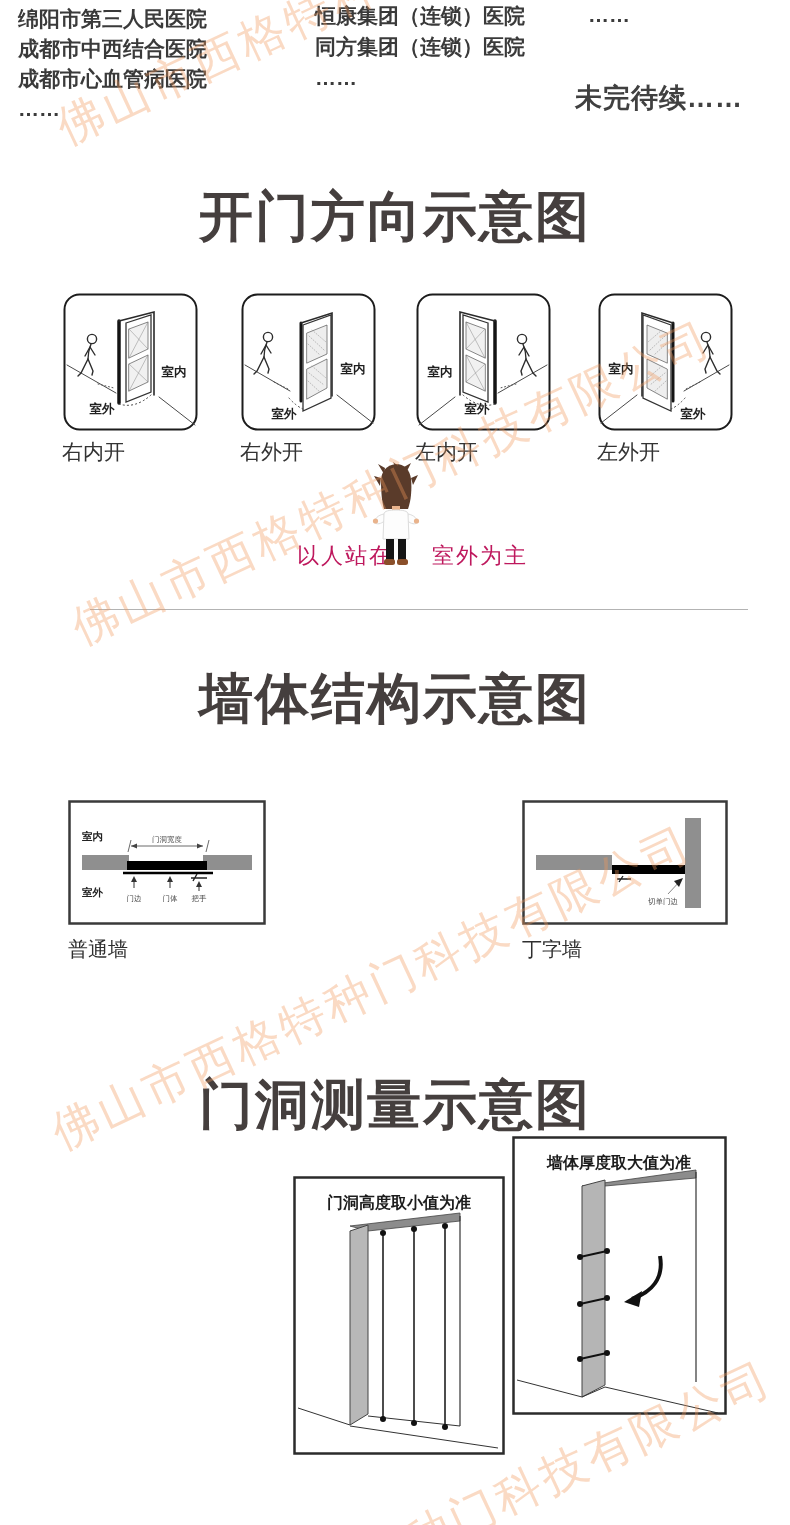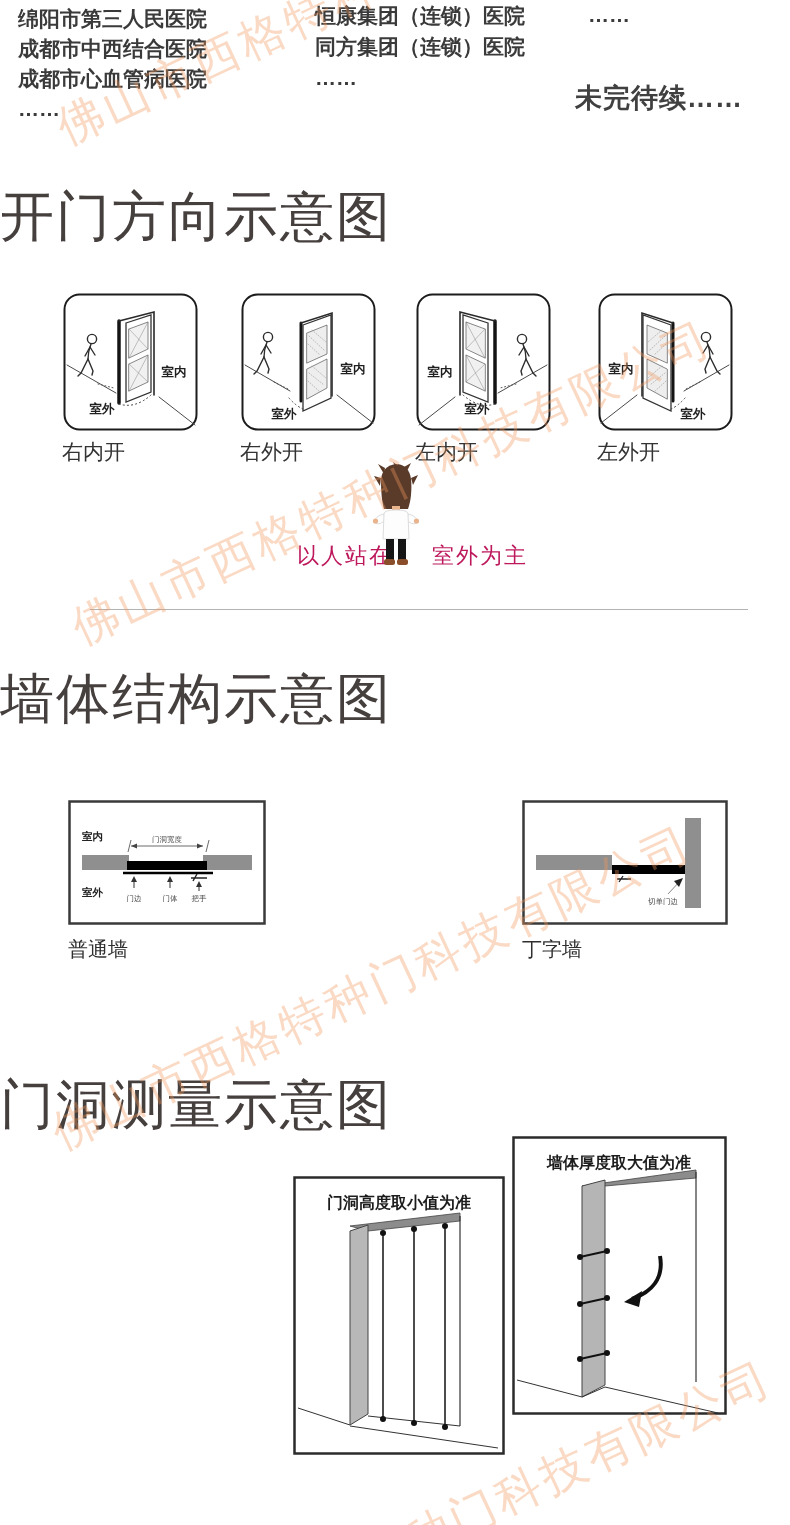--- a/index.html
+++ b/index.html
@@ -8,21 +8,21 @@
   .abs{position:absolute;}
   
   .wm{position:absolute;white-space:nowrap;font-size:46px;letter-spacing:4px;
       color:rgba(242,153,91,.36);transform:rotate(-25deg);transform-origin:0 50%;
       z-index:5;pointer-events:none;font-weight:400;}
   
   .hosp{font-size:21px;line-height:30px;color:#3a3a3a;font-weight:bold;}
   .hosp div{white-space:nowrap;}
   .tbc{font-size:27px;font-weight:700;color:#404040;letter-spacing:1px;}
   
-  .sec-title{left:0;width:790px;text-align:left;font-size:54px;font-weight:400;
+  .sec-title{left:0;width:790px;text-align:center;font-size:54px;font-weight:700;
              color:#453f3e;letter-spacing:2px;line-height:60px;}
   
   .card{position:absolute;text-align:left;}
   .card-label{font-size:21px;color:#333;margin-top:6px;}
   .wall-label{font-size:20px;color:#2f2f2f;margin-top:11px;}
   .legend-text{font-size:22px;color:#be185d;letter-spacing:2px;}
   .divider{background:#b3b3b3;height:1px;}
   svg text{font-family:"Liberation Sans","DejaVu Sans",sans-serif;}
   svg text.serif{font-family:"Liberation Serif","DejaVu Serif",serif;font-weight:700;}
   svg{display:block;}

